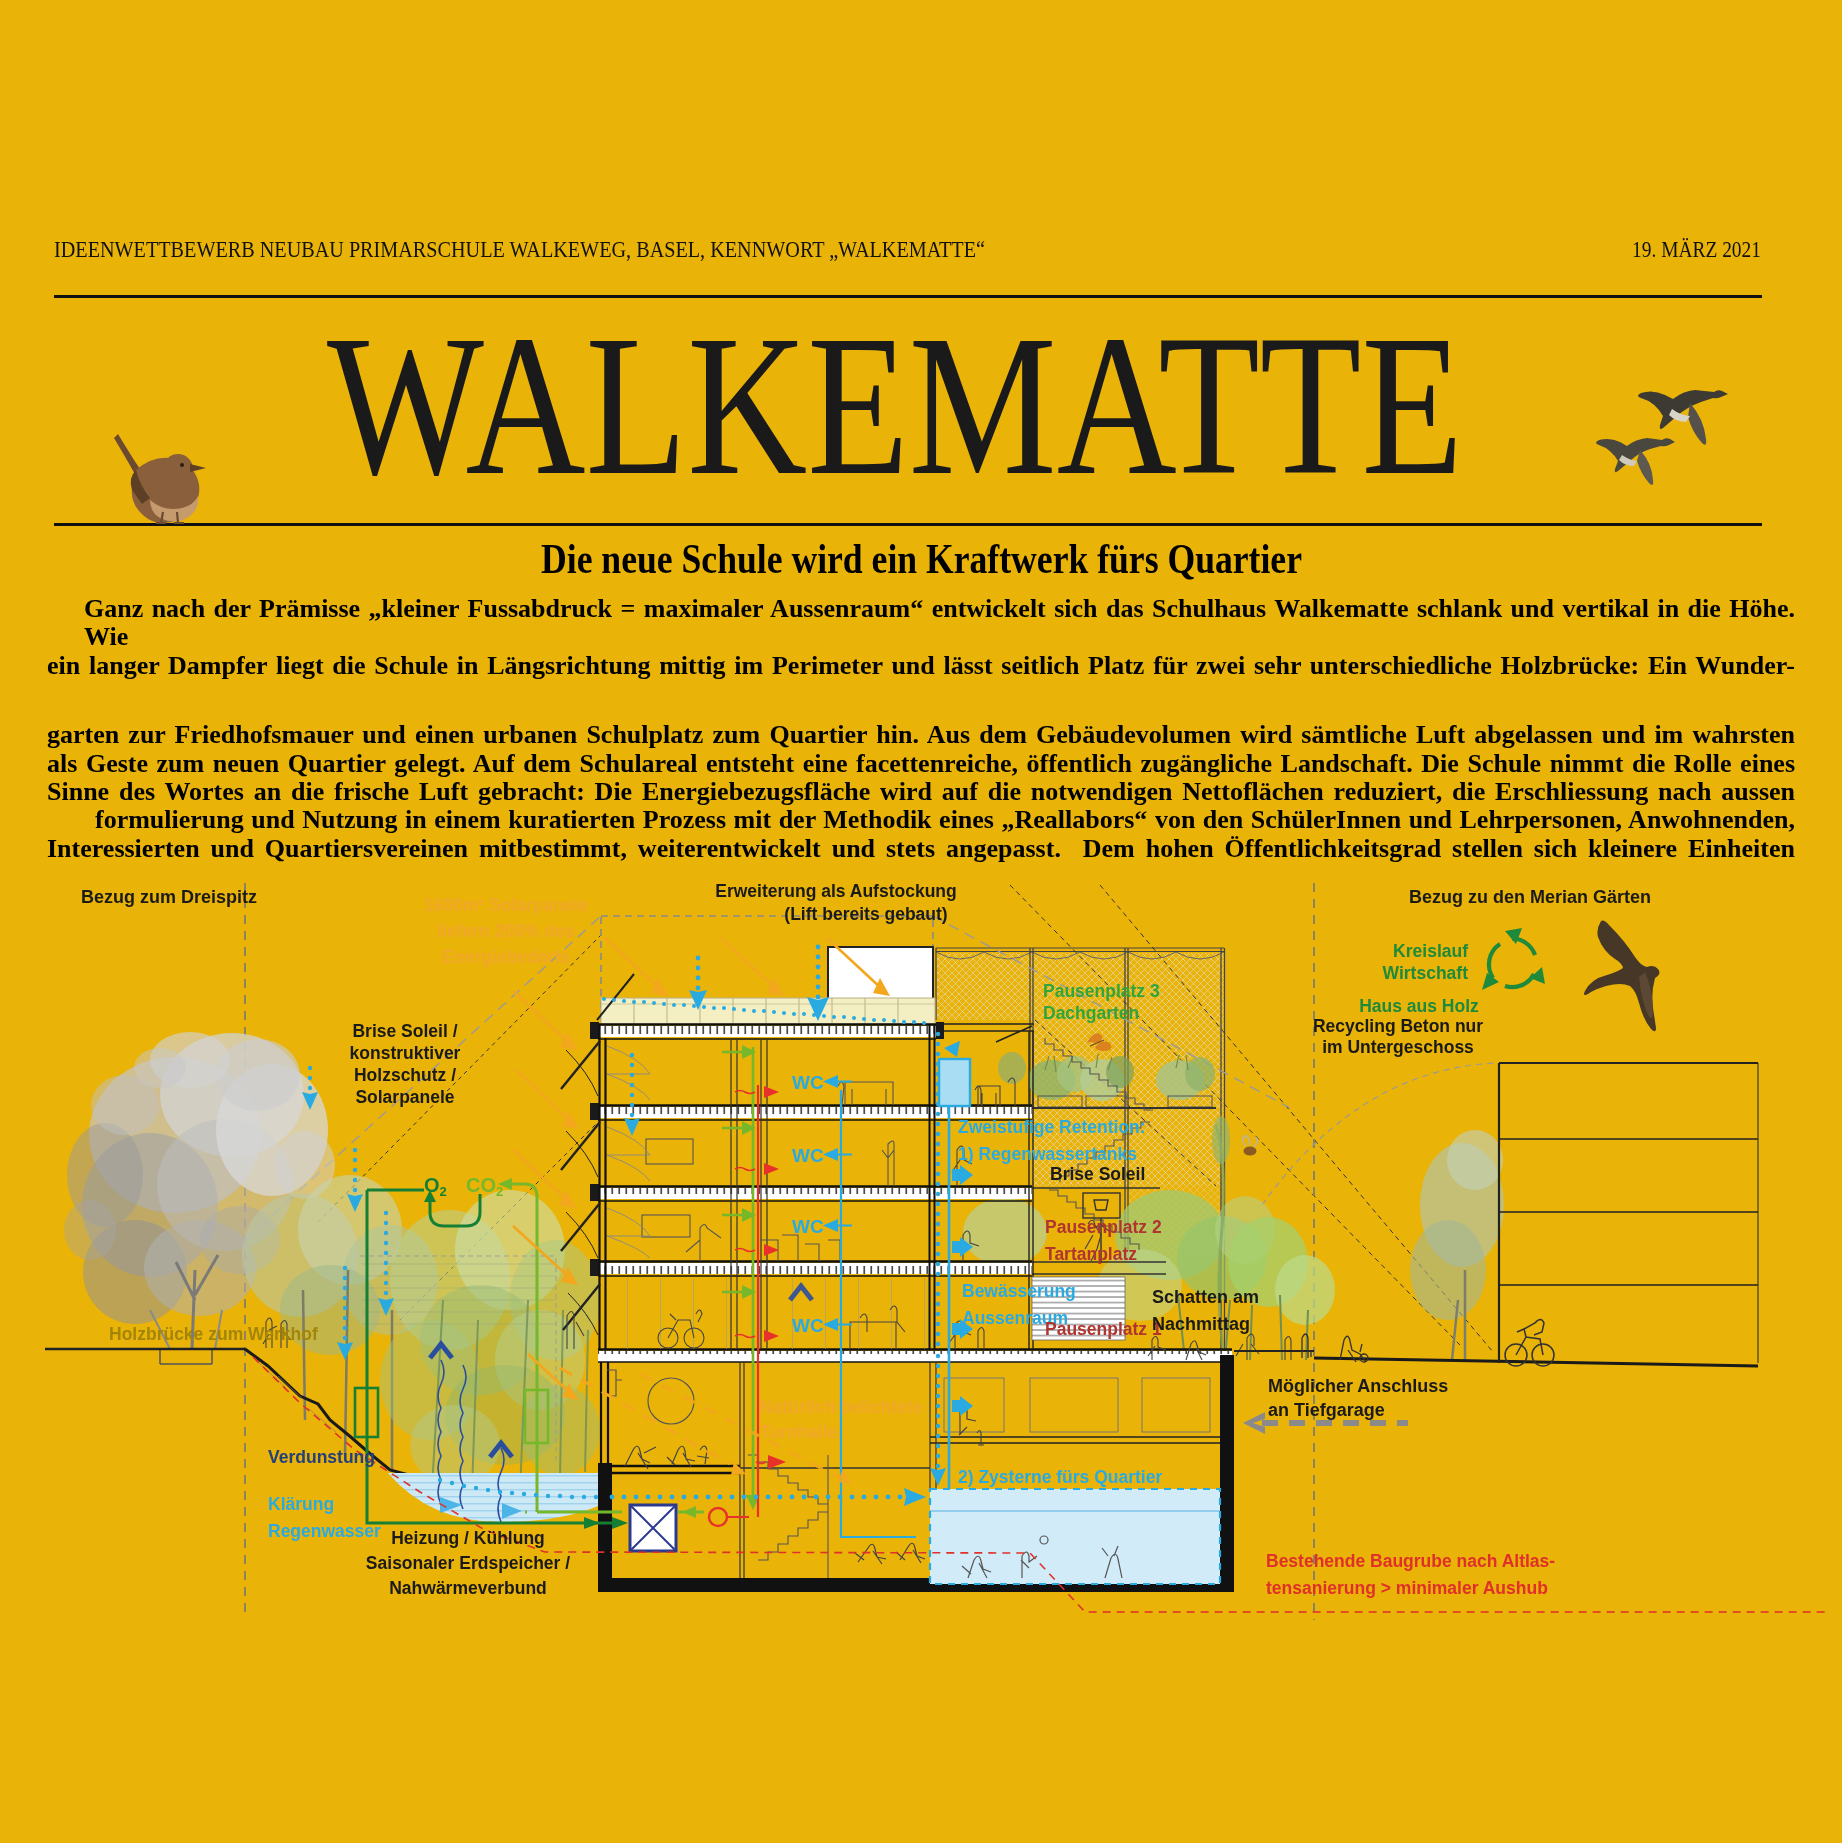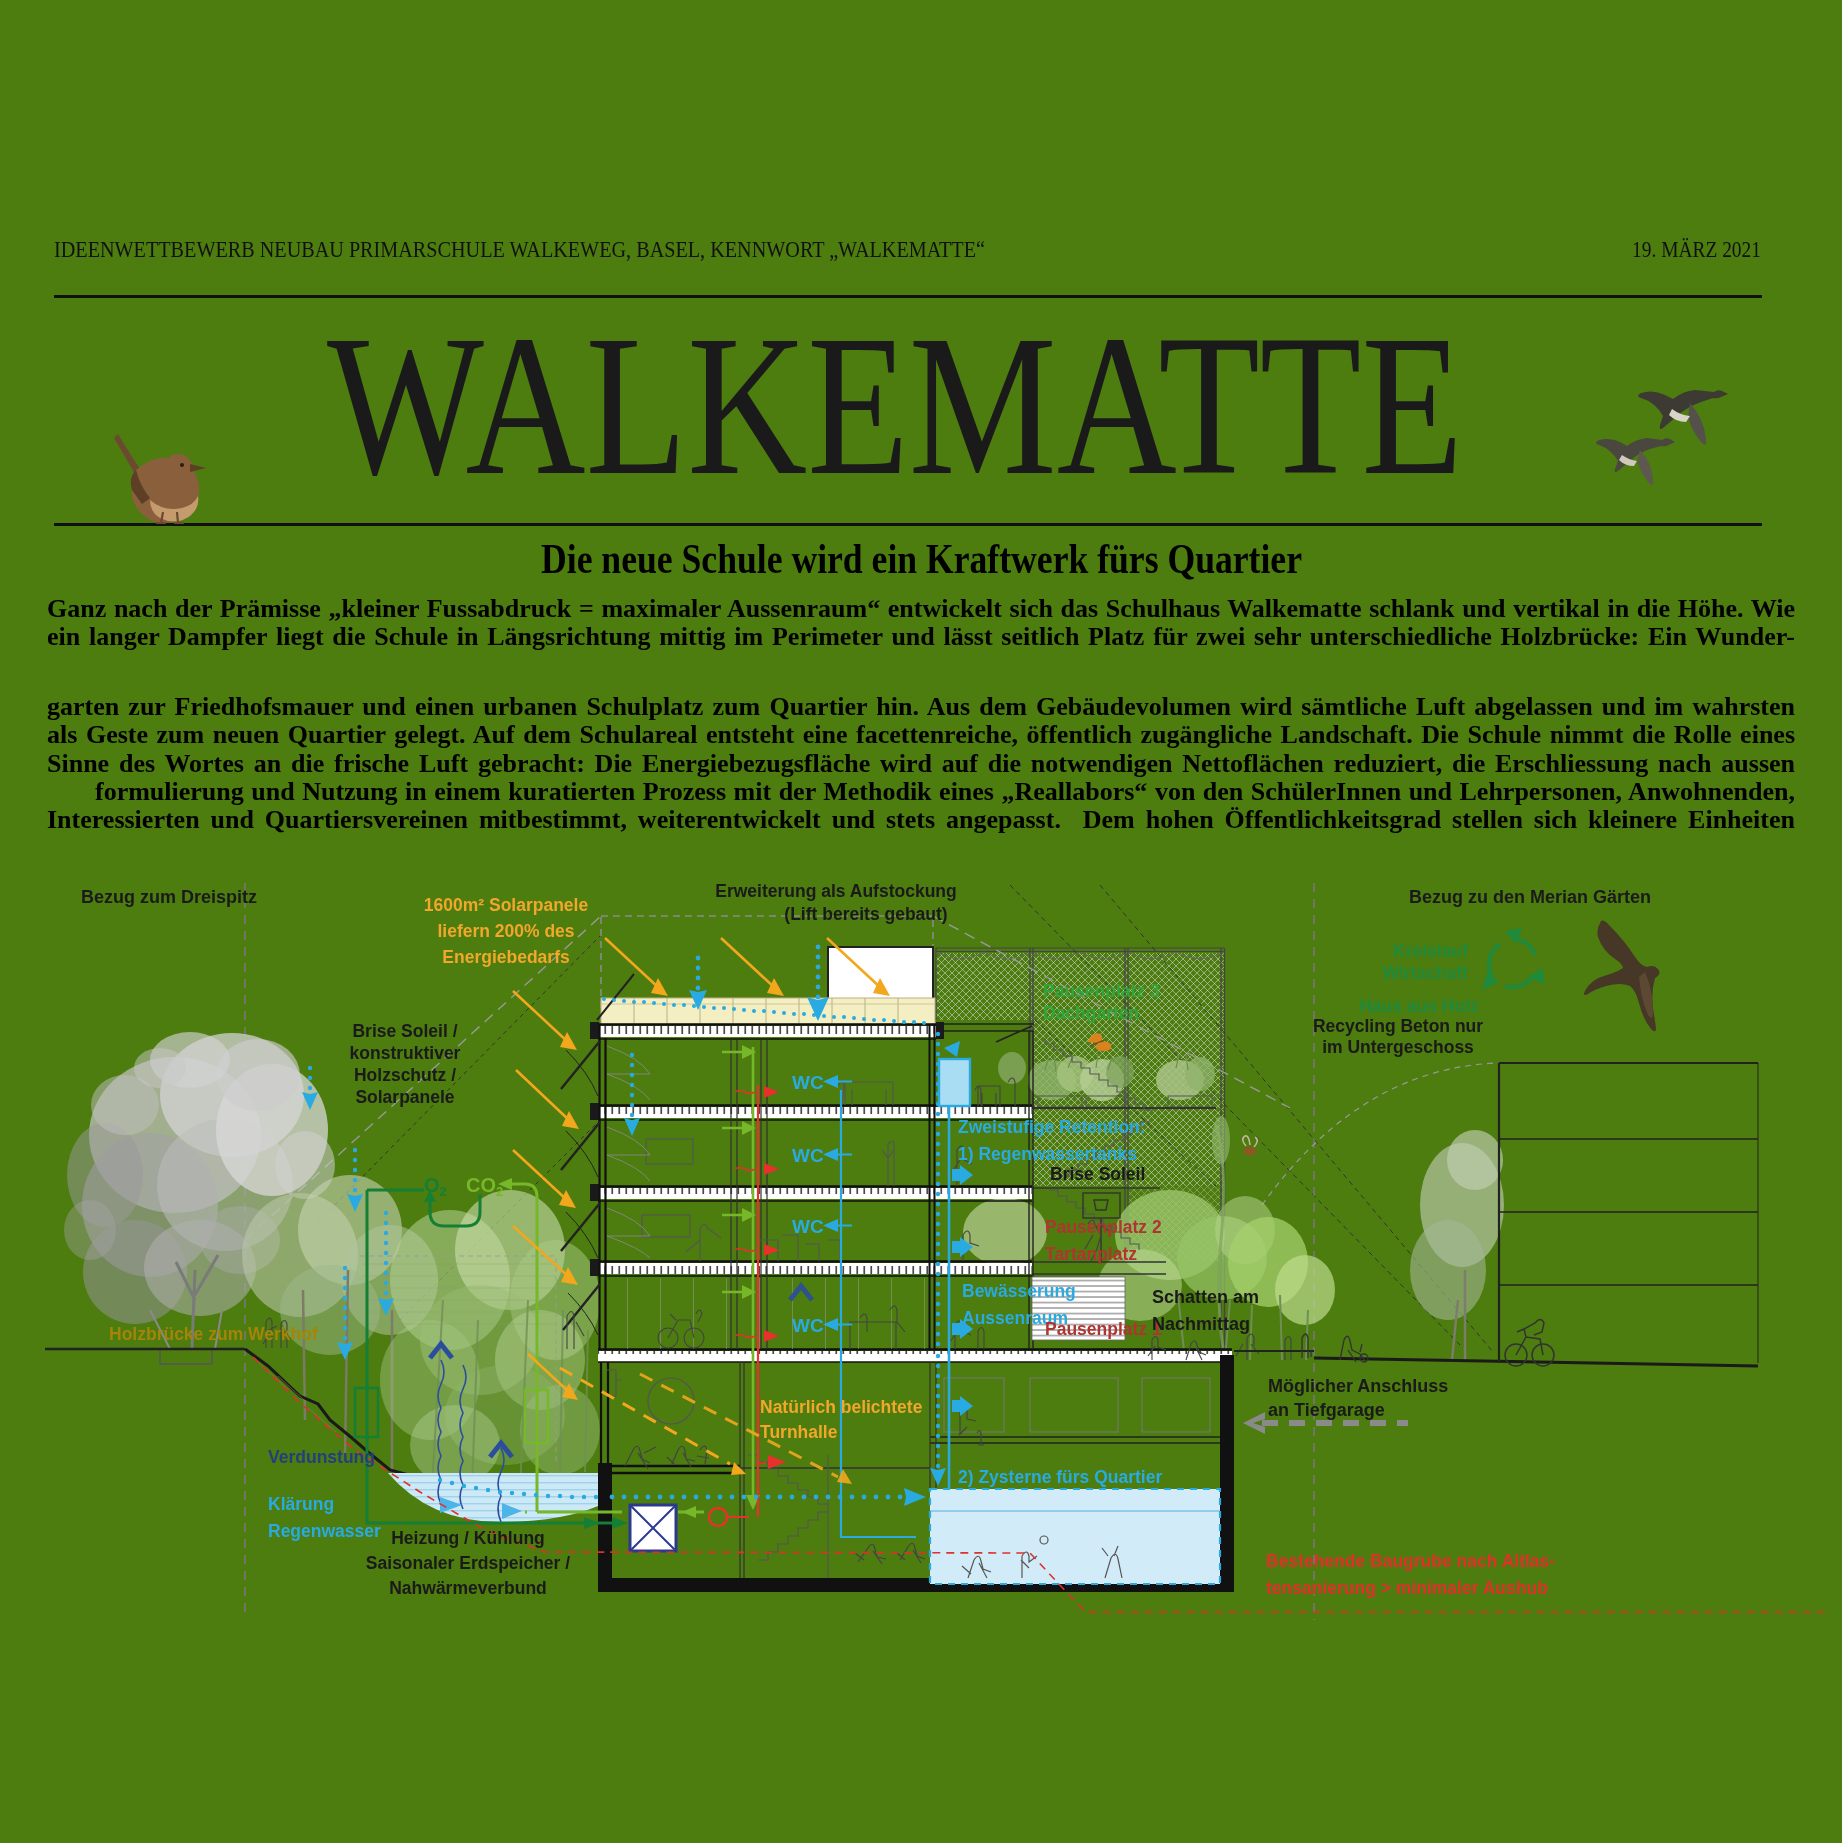--- a/index.html
+++ b/index.html
@@ -1,16 +1,16 @@
 <!DOCTYPE html>
 <html><head>
 <meta charset="utf-8">
 <style>
   html,body{margin:0;padding:0;background:#fff;}
-  #page{position:relative;width:1842px;height:1843px;background:#4d7c0f;overflow:hidden;
+  #page{position:relative;width:1842px;height:1843px;background:#eab308;overflow:hidden;
         font-family:"Liberation Sans",sans-serif;}
   .ser{font-family:"Liberation Serif",serif;}
   .abs{position:absolute;}
 </style>
 </head>
 <body>
 <div id="page">
 
   <svg class="abs" style="left:0;top:0;" width="1842" height="300" viewBox="0 0 1842 300">
     <text x="54" y="257" textLength="931" lengthAdjust="spacingAndGlyphs" font-family="Liberation Serif, serif" font-size="23" fill="#111">IDEENWETTBEWERB NEUBAU PRIMARSCHULE WALKEWEG, BASEL, KENNWORT „WALKEMATTE“</text>
@@ -24,21 +24,21 @@
     <text x="327" y="473" textLength="1136" lengthAdjust="spacingAndGlyphs" font-family="Liberation Serif, serif" font-size="201" fill="#1a1a1a">WALKEMATTE</text>
   </svg>
 
   <div class="abs" style="left:54px;top:523px;width:1708px;height:3px;background:#111;"></div>
 
   <svg class="abs" style="left:0;top:0;" width="1842" height="600" viewBox="0 0 1842 600">
     <text x="541" y="573" textLength="761" lengthAdjust="spacingAndGlyphs" font-family="Liberation Serif, serif" font-weight="bold" font-size="42" fill="#000">Die neue Schule wird ein Kraftwerk fürs Quartier</text>
   </svg>
 
   <div id="bodytext" class="abs ser" style="left:47px;top:595px;width:1748px;font-weight:bold;font-size:26px;line-height:28.4px;color:#000;">
-    <div style="text-align:justify;text-align-last:justify;">Ganz nach der Prämisse „kleiner Fussabdruck = maximaler Aussenraum“ entwickelt sich das Schulhaus Walkematte schlank und vertikal in die Höhe. Wie</div>
+    <div style="text-align:justify;text-align-last:justify;margin-left:37px;">Ganz nach der Prämisse „kleiner Fussabdruck = maximaler Aussenraum“ entwickelt sich das Schulhaus Walkematte schlank und vertikal in die Höhe. Wie</div>
     <div style="text-align:justify;text-align-last:justify;">ein langer Dampfer liegt die Schule in Längsrichtung mittig im Perimeter und lässt seitlich Platz für zwei sehr unterschiedliche Holzbrücke: Ein Wunder-</div>
     <div style="text-align:justify;text-align-last:justify;margin-top:41px;">garten zur Friedhofsmauer und einen urbanen Schulplatz zum Quartier hin. Aus dem Gebäudevolumen wird sämtliche Luft abgelassen und im wahrsten</div>
     <div style="text-align:justify;text-align-last:justify;">als Geste zum neuen Quartier gelegt. Auf dem Schulareal entsteht eine facettenreiche, öffentlich zugängliche Landschaft. Die Schule nimmt die Rolle eines</div>
     <div style="text-align:justify;text-align-last:justify;">Sinne des Wortes an die frische Luft gebracht: Die Energiebezugsfläche wird auf die notwendigen Nettoflächen reduziert, die Erschliessung nach aussen</div>
     <div style="text-align:justify;text-align-last:justify;margin-left:48px;">formulierung und Nutzung in einem kuratierten Prozess mit der Methodik eines „Reallabors“ von den SchülerInnen und Lehrpersonen, Anwohnenden,</div>
     <div style="text-align:justify;text-align-last:justify;">Interessierten und Quartiersvereinen mitbestimmt, weiterentwickelt und stets angepasst.&nbsp; Dem hohen Öffentlichkeitsgrad stellen sich kleinere Einheiten</div>
   </div>
 
   <svg id="drawing" class="abs" style="left:0;top:0;" width="1842" height="1843" viewBox="0 0 1842 1843">
     <defs>

